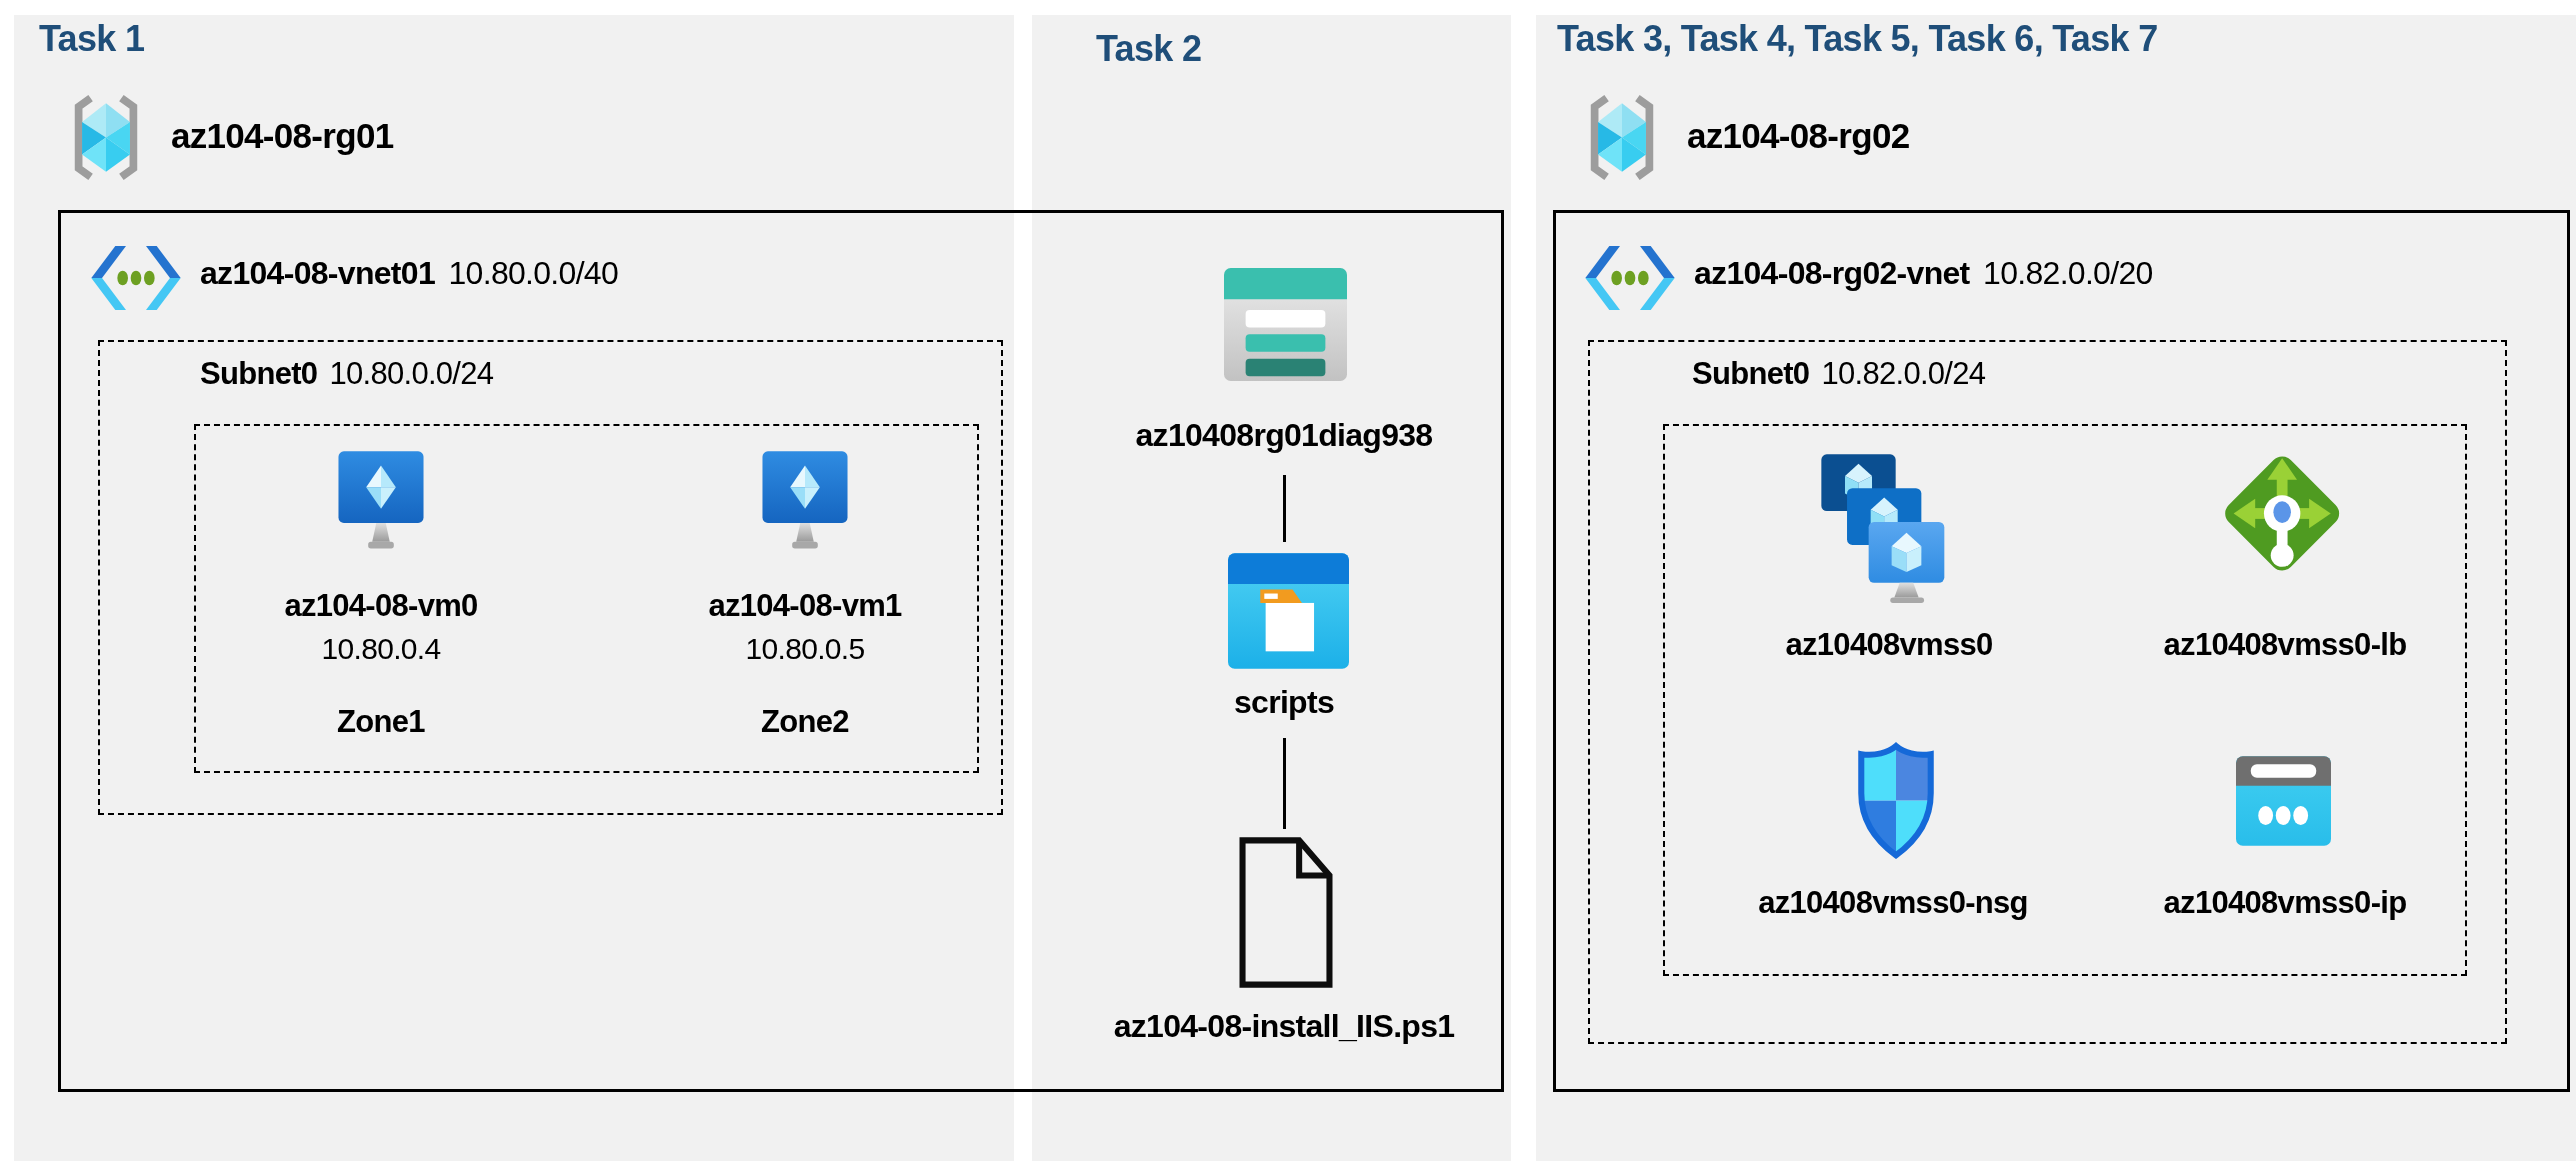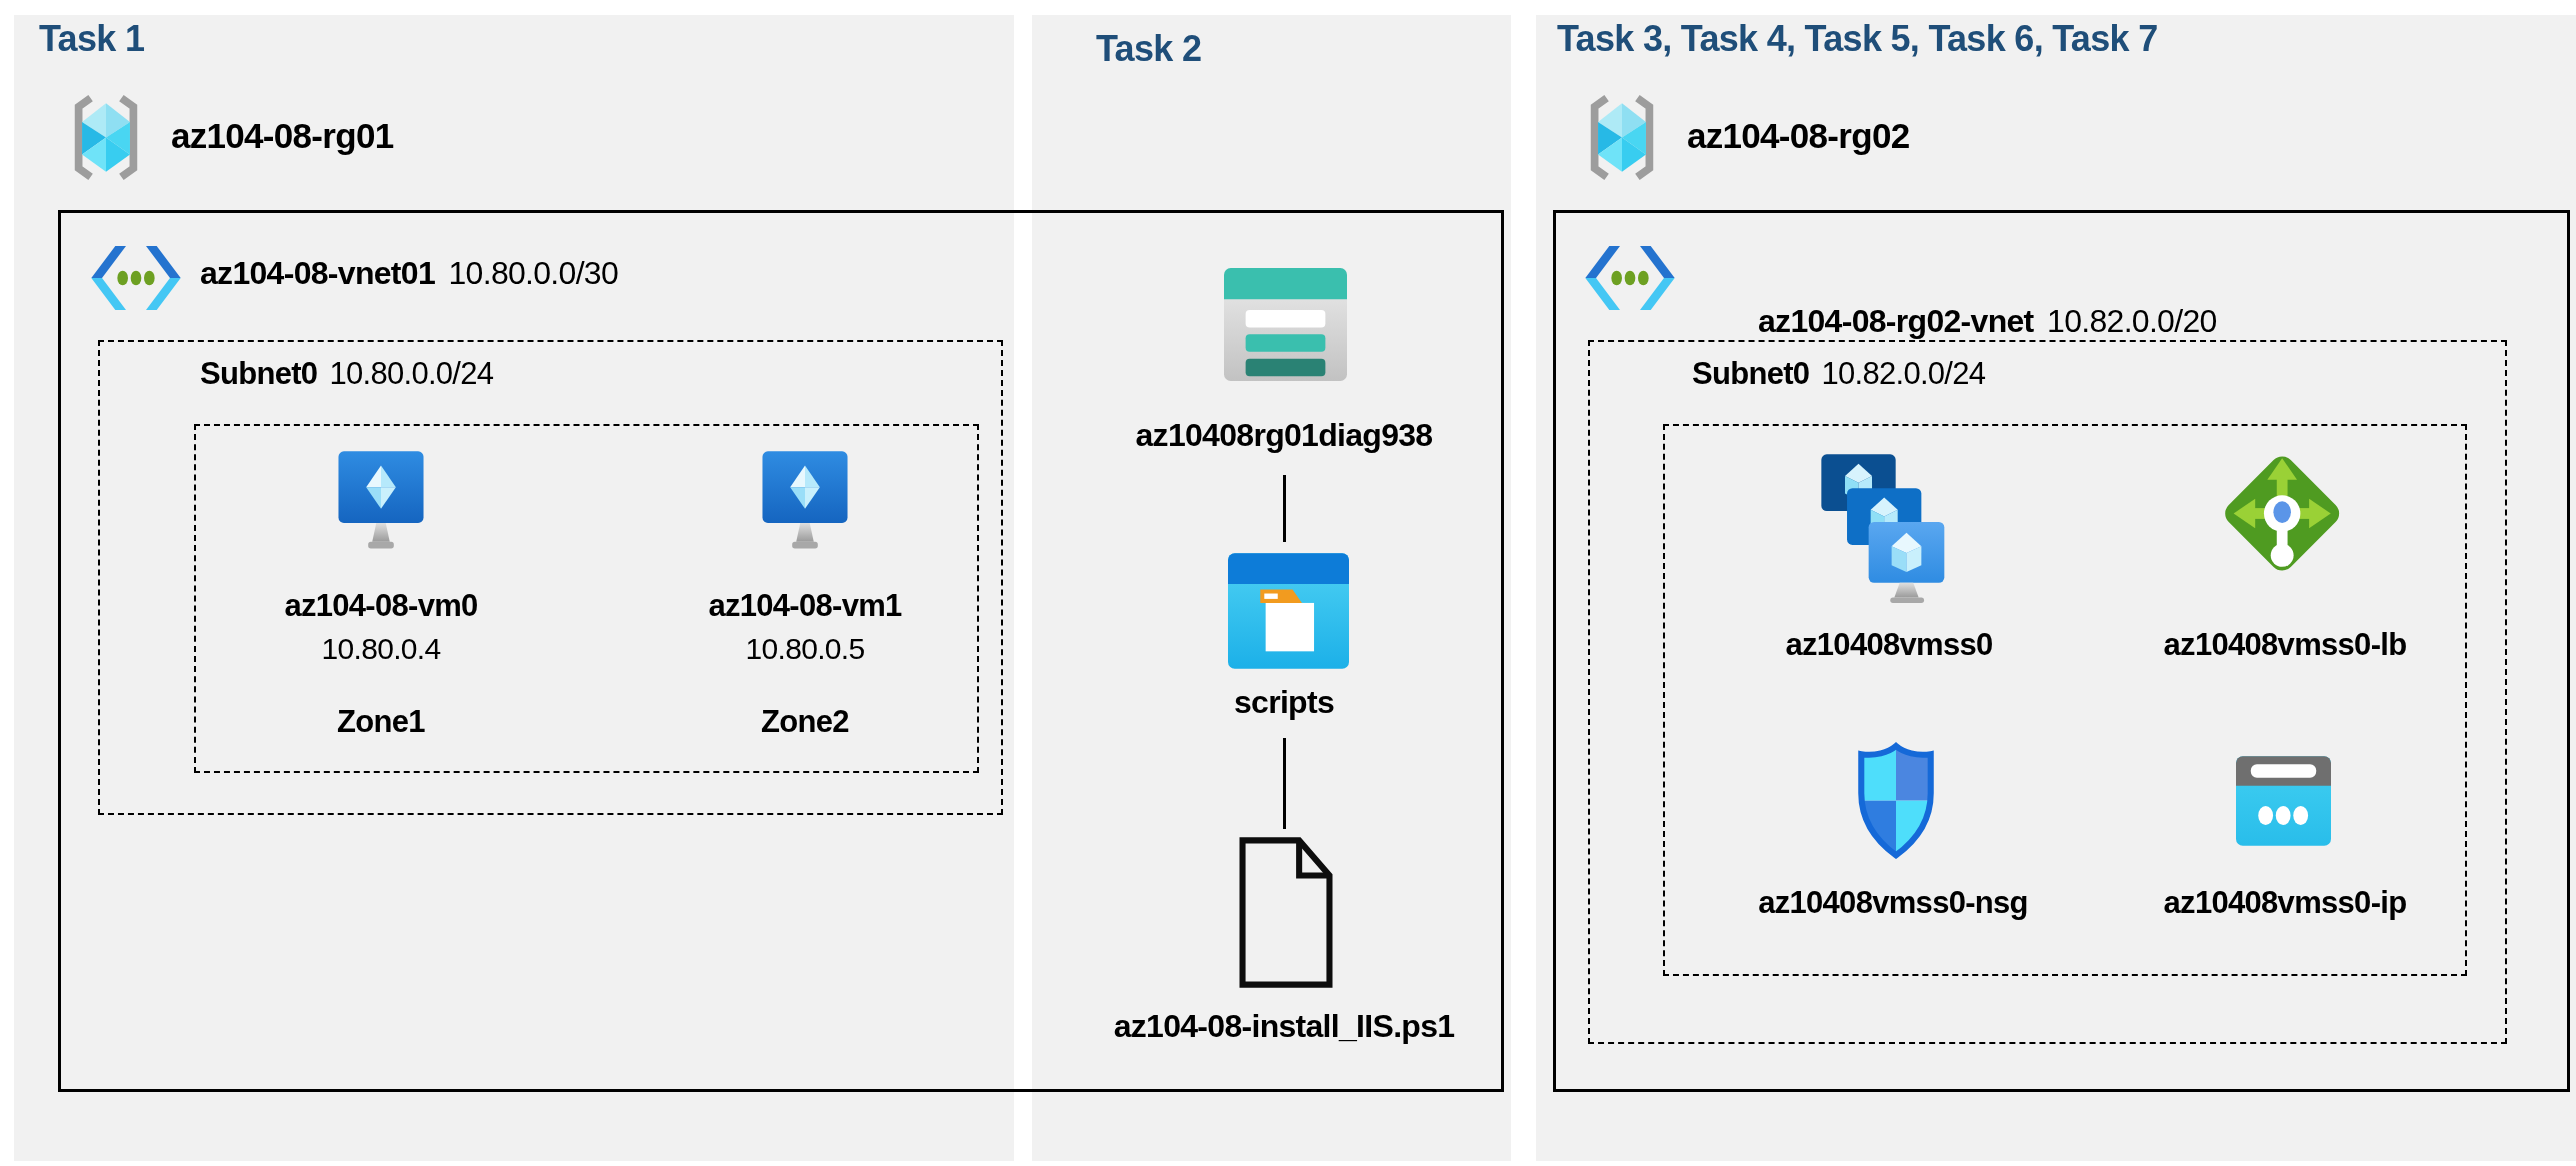--- a/index.html
+++ b/index.html
@@ -62,21 +62,21 @@
   <svg class="icon" style="left:86px;top:243px;" width="100" height="70" viewBox="0 0 150 100">
     <polygon points="44,2 60,2 24,50 8,50" fill="#2473CF"></polygon>
     <polygon points="8,50 24,50 60,98 44,98" fill="#44C7F4"></polygon>
     <polygon points="90,2 106,2 142,50 126,50" fill="#2473CF"></polygon>
     <polygon points="126,50 142,50 106,98 90,98" fill="#44C7F4"></polygon>
     <ellipse cx="55" cy="50" rx="8" ry="11" fill="#6DA022"></ellipse>
     <ellipse cx="75" cy="50" rx="8" ry="11" fill="#6DA022"></ellipse>
     <ellipse cx="95" cy="50" rx="8" ry="11" fill="#6DA022"></ellipse>
   </svg>
   <div class="net-label" style="left:200px;top:255px;">
-    <span class="nm">az104-08-vnet01</span><span class="cidr">10.80.0.0/30</span>
+    <span class="nm">az104-08-vnet01</span><span class="cidr">10.80.0.0/40</span>
   </div>
 
   <div class="dashed-box" style="left:98px;top:340px;width:901px;height:471px;"></div>
   <div class="sub-label" style="left:200px;top:356px;">
     <span class="nm">Subnet0</span><span class="cidr">10.80.0.0/24</span>
   </div>
 
   <div class="dashed-box" style="left:194px;top:424px;width:781px;height:345px;"></div>
 
   <svg class="icon" style="left:337px;top:450px;" width="88" height="108" viewBox="0 0 130 160">
@@ -181,21 +181,21 @@
 
   <svg class="icon" style="left:1580px;top:243px;" width="100" height="70" viewBox="0 0 150 100">
     <polygon points="44,2 60,2 24,50 8,50" fill="#2473CF"></polygon>
     <polygon points="8,50 24,50 60,98 44,98" fill="#44C7F4"></polygon>
     <polygon points="90,2 106,2 142,50 126,50" fill="#2473CF"></polygon>
     <polygon points="126,50 142,50 106,98 90,98" fill="#44C7F4"></polygon>
     <ellipse cx="55" cy="50" rx="8" ry="11" fill="#6DA022"></ellipse>
     <ellipse cx="75" cy="50" rx="8" ry="11" fill="#6DA022"></ellipse>
     <ellipse cx="95" cy="50" rx="8" ry="11" fill="#6DA022"></ellipse>
   </svg>
-  <div class="net-label" style="left:1758px;top:255px;margin-top:48px;">
+  <div class="net-label" style="left:1694px;top:255px;">
     <span class="nm">az104-08-rg02-vnet</span><span class="cidr">10.82.0.0/20</span>
   </div>
 
   <div class="dashed-box" style="left:1588px;top:340px;width:915px;height:700px;"></div>
   <div class="sub-label" style="left:1692px;top:356px;">
     <span class="nm">Subnet0</span><span class="cidr">10.82.0.0/24</span>
   </div>
 
   <div class="dashed-box" style="left:1663px;top:424px;width:800px;height:548px;"></div>
 

